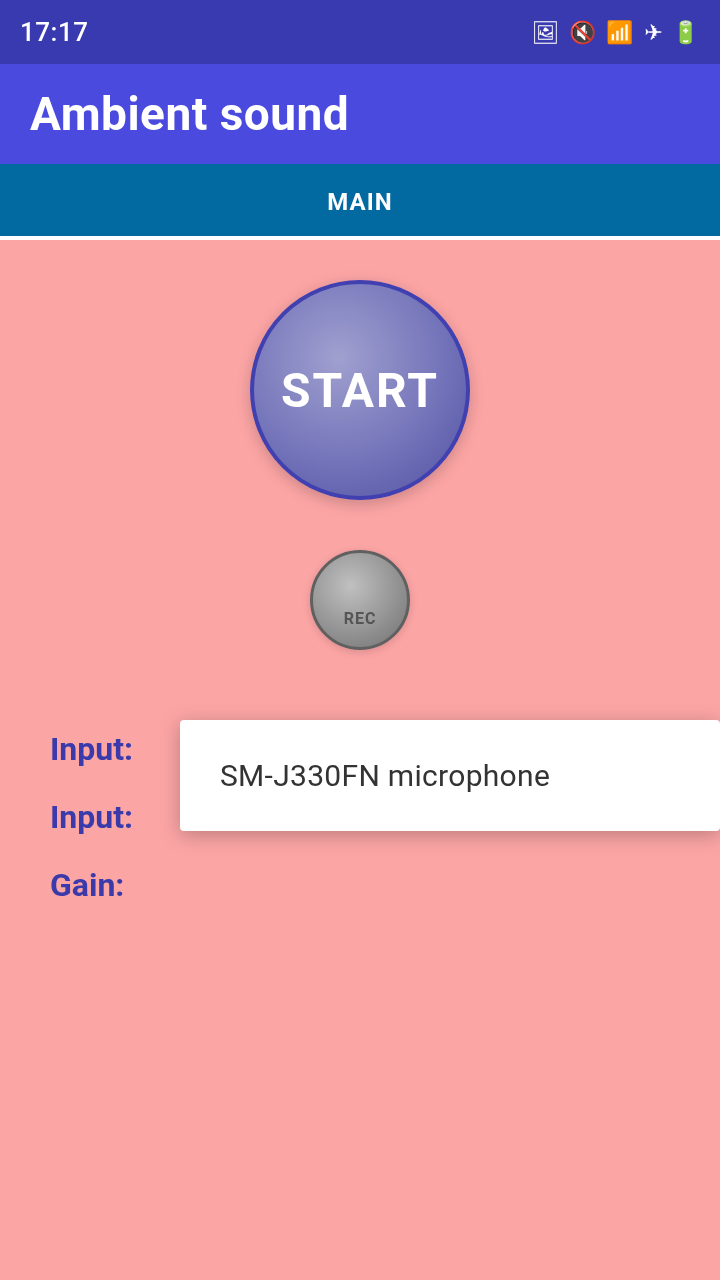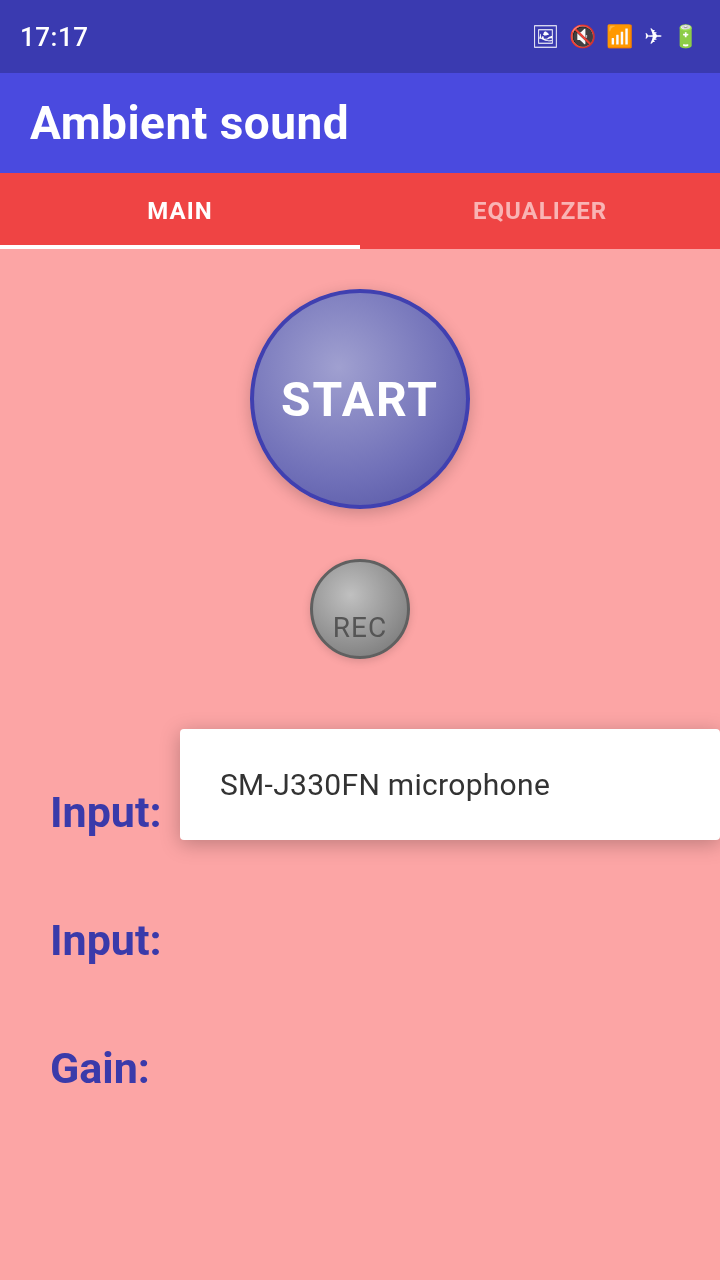--- a/index.html
+++ b/index.html
@@ -8,21 +8,21 @@
       width: 720px;
       min-height: 1280px;
       font-family: 'Roboto', Arial, sans-serif;
       background: #f0f0f5;
       overflow-x: hidden;
     }
 
     
     .status-bar {
       width: 720px;
-      height: 73px;
+      height: 64px;
       background: #3a3ab0;
       display: flex;
       align-items: center;
       justify-content: space-between;
       padding: 0 20px;
       color: white;
     }
     .status-bar-left {
       font-size: 26px;
       font-weight: 500;
@@ -51,21 +51,21 @@
       color: white;
       font-size: 46px;
       font-weight: 700;
       letter-spacing: 0.5px;
     }
 
     
     .tab-bar {
       width: 720px;
       height: 76px;
-      background: #ef4444;
+      background: #0369a1;
       display: flex;
       align-items: stretch;
     }
     .tab {
       flex: 1;
       display: flex;
       align-items: center;
       justify-content: center;
       cursor: pointer;
       position: relative;
@@ -131,45 +131,44 @@
       border: 3px solid #606060;
       display: flex;
       align-items: center;
       justify-content: center;
       cursor: pointer;
       margin-bottom: 60px;
       box-shadow: 0 2px 8px rgba(0,0,0,0.15);
     }
     .rec-button-label {
       color: #555555;
-      font-size: 28px;
-      font-weight: 400;
+      font-size: 16px;
+      font-weight: 700;
       letter-spacing: 1px;
       margin-top: 36px;
     }
 
     
     .controls-section {
       width: 720px;
       padding: 20px 50px;
       display: flex;
       flex-direction: column;
       gap: 30px;
     }
     .control-row {
       display: flex;
       align-items: center;
       gap: 20px;
     }
     .control-label {
       color: #3a3aaa;
-      font-size: 43px;
+      font-size: 32px;
       font-weight: 700;
       min-width: 160px;
-      margin-top: 48px;
     }
 
     
     .dropdown-menu {
       position: absolute;
       top: 480px;
       left: 180px;
       right: 0;
       background: white;
       border-radius: 4px;
@@ -200,23 +199,20 @@
 </div>
 
 <div class="app-header">
   <span class="app-title">Ambient sound</span>
 </div>
 
 <div class="tab-bar">
   <div class="tab active">
     <span>MAIN</span>
   </div>
-  <div class="tab inactive">
-    <span>EQUALIZER</span>
-  </div>
 </div>
 
 <div class="main-content">
 
   <div class="start-button">
     <span class="start-button-label">START</span>
   </div>
 
   <div class="rec-button">
     <span class="rec-button-label">REC</span>

